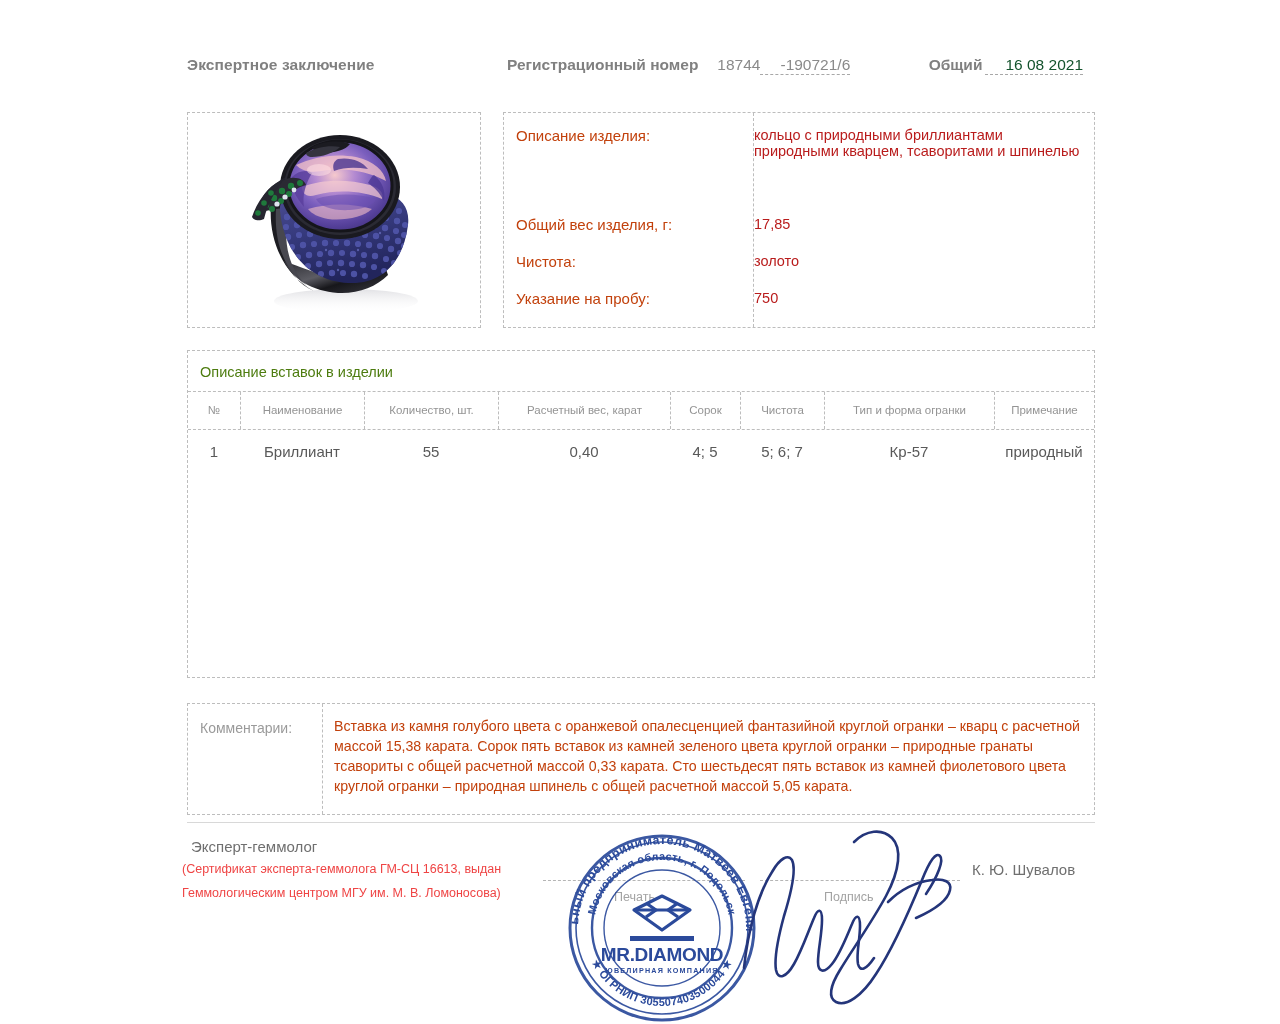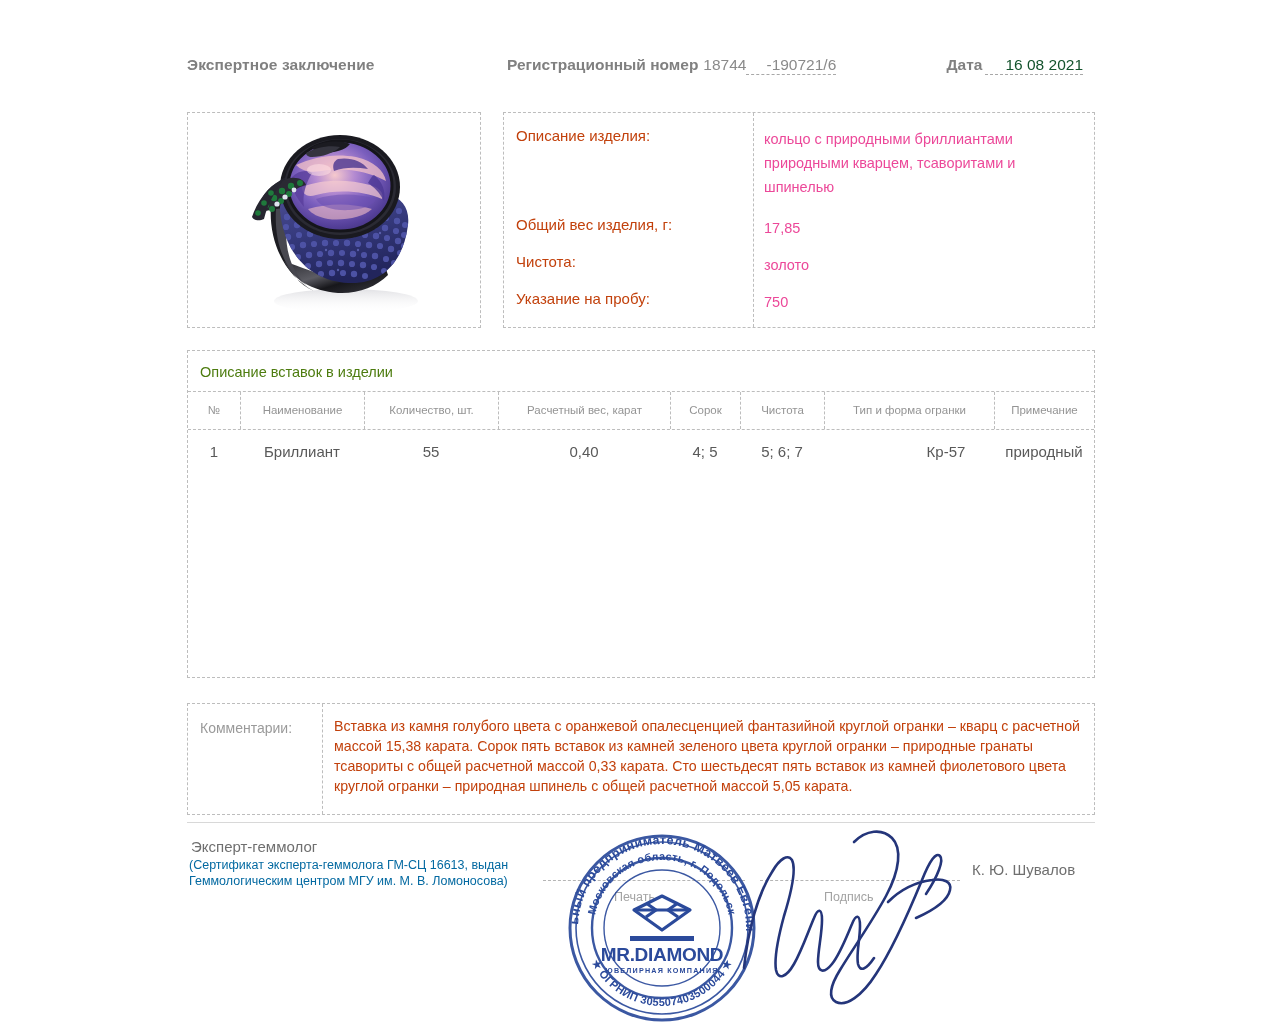--- a/index.html
+++ b/index.html
@@ -45,21 +45,21 @@
     white-space: nowrap;
     font-size: 15.5px;
   }
   .hdr-reglabel {
     font-weight: bold;
     color: #808080;
   }
   .hdr-regvalue {
     color: #8a8a8a;
     font-weight: normal;
-    margin-left: 5px;
+    margin-left: 19px;
   }
   .dashed-u {
     border-bottom: 1px dashed #a8a8a8;
     padding-bottom: 1px;
     padding-left: 20px;
   }
   .hdr-datewrap {
     position: absolute;
     right: 12px; top: 0;
     white-space: nowrap;
@@ -118,25 +118,25 @@
   }
   .desc-label {
     position: absolute;
     left: 12px;
     font-size: 15px;
     color: #c2410c;
     white-space: nowrap;
   }
   .desc-value {
     position: absolute;
-    left: 260px;
+    left: 250px;
     right: 10px;
     font-size: 14.5px;
-    color: #ec4899;
-    line-height: 24px;
+    color: #b91c1c;
+    line-height: 16px;
   }
 
   
   .ins-box {
     position: absolute;
     left: 187px;
     top: 350px;
     width: 908px;
     height: 328px;
     border: 1px dashed #bdbdbd;
@@ -249,25 +249,25 @@
   .expert-title {
     position: absolute;
     left: 191px;
     top: 838px;
     font-size: 15px;
     color: #6f6f6f;
     white-space: nowrap;
   }
   .expert-cert {
     position: absolute;
-    left: 189px;
+    left: 182px;
     top: 857px;
     font-size: 12.5px;
-    line-height: 16px;
-    color: #0369a1;
+    line-height: 24px;
+    color: #ef4444;
     width: 340px;
   }
   .sign-line {
     position: absolute;
     top: 880px;
     border-top: 1px dashed #b5b5b5;
     height: 0;
   }
   .sign-line.seal { left: 543px; width: 202px; }
   .sign-line.sig  { left: 760px; width: 200px; }
@@ -309,21 +309,21 @@
 <div class="page">
 
   <div class="hdr">
     <div class="hdr-title">Экспертное заключение</div>
 
     <div class="hdr-regwrap">
       <span class="hdr-reglabel">Регистрационный номер</span><span class="hdr-regvalue">18744</span><span class="hdr-regvalue dashed-u" style="margin-left:0">-190721/6</span>
     </div>
 
     <div class="hdr-datewrap">
-      <span class="hdr-datelabel">Дата</span><span class="hdr-datevalue dashed-u">16 08 2021</span>
+      <span class="hdr-datelabel">Общий</span><span class="hdr-datevalue dashed-u">16 08 2021</span>
     </div>
   </div>
 
   <div class="photo-box">
     <div class="ring-wrap">
       <svg viewBox="0 0 294 216" width="294" height="216" xmlns="http://www.w3.org/2000/svg">
         <defs>
           <radialGradient id="stoneGrad" cx="45%" cy="38%" r="72%">
             <linearGradient id="dummy"></linearGradient>
             <stop offset="0%" stop-color="#f6c9cd"></stop>
@@ -544,21 +544,21 @@
       <div class="ins-th sep" style="left:806px; width:100px;">Примечание</div>
     </div>
 
     <div class="ins-body">
       <div class="ins-td" style="left:0px;   width:52px;">1</div>
       <div class="ins-td" style="left:52px;  width:124px;">Бриллиант</div>
       <div class="ins-td" style="left:176px; width:134px;">55</div>
       <div class="ins-td" style="left:310px; width:172px;">0,40</div>
       <div class="ins-td" style="left:482px; width:70px;">4; 5</div>
       <div class="ins-td" style="left:552px; width:84px;">5; 6; 7</div>
-      <div class="ins-td" style="left:673px; width:170px;">Кр-57</div>
+      <div class="ins-td" style="left:636px; width:170px;">Кр-57</div>
       <div class="ins-td" style="left:806px; width:100px;">природный</div>
     </div>
   </div>
 
   <div class="com-box">
     <div class="com-label">Комментарии:</div>
     <div class="com-divider"></div>
     <div class="com-text">Вставка из камня голубого цвета с оранжевой опалесценцией фантазийной круглой огранки – кварц с расчетной массой 15,38 карата. Сорок пять вставок из камней зеленого цвета круглой огранки – природные гранаты тсавориты с общей расчетной массой 0,33 карата. Сто шестьдесят пять вставок из камней фиолетового цвета круглой огранки – природная шпинель с общей расчетной массой 5,05 карата.</div>
   </div>
 

